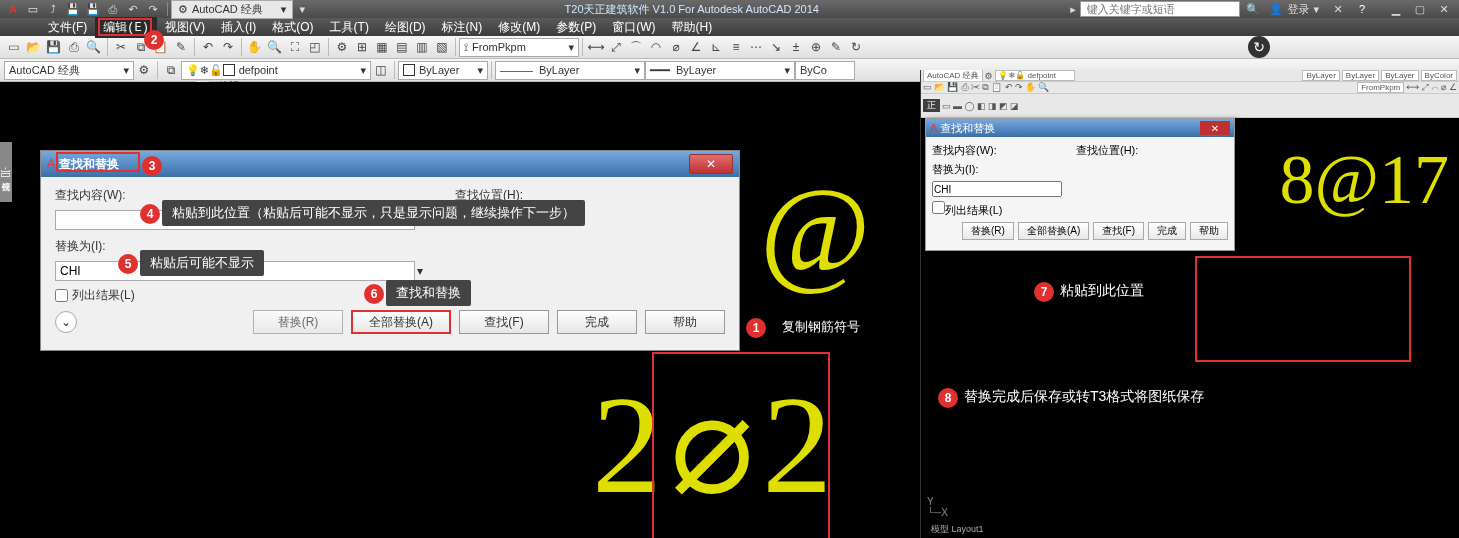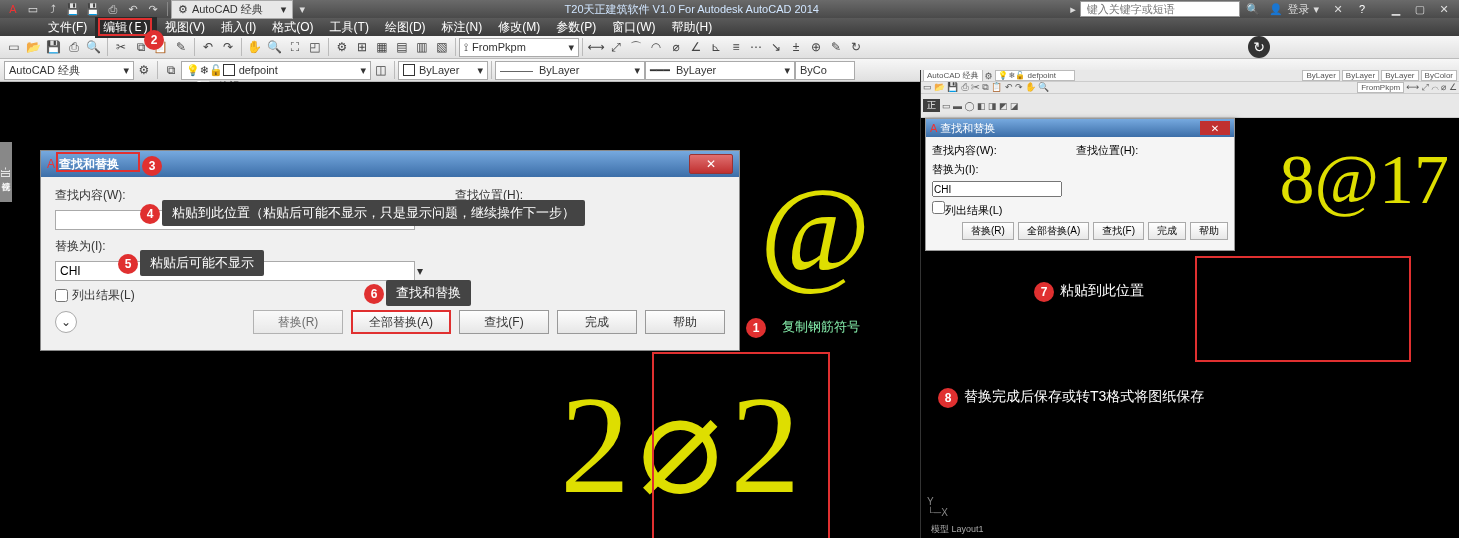--- a/index.html
+++ b/index.html
@@ -311,21 +311,21 @@
 </div>
 
 <div style="height:14px;background:#d8d8d8;display:flex;align-items:center;font-size:10px;color:#333;padding-left:4px">
   <span style="background:#fff;border:1px solid #aaa;padding:0 6px">Drawing1.dwg</span>
   <span style="background:#eee;border:1px solid #aaa;padding:0 6px;margin-left:110px">A2#厂房结构(发送...</span>
 </div>
 
 <div class="work-area">
   <div style="position:absolute;left:0;top:60px;width:12px;height:60px;background:#888;writing-mode:vertical-rl;font-size:9px;color:#fff;text-align:center">-][俯视]</div>
 
-  <div class="cad-text" style="left:560px;top:280px;font-size:140px;letter-spacing:8px">2⌀2</div>
+  <div class="cad-text" style="left:592px;top:280px;font-size:140px;letter-spacing:8px">2⌀2</div>
 
   <div class="red-box" style="left:652px;top:270px;width:178px;height:190px"></div>
 
   <div class="cad-text" style="left:760px;top:80px;font-size:120px">@</div>
 </div>
 
 <div class="dialog" style="left:40px;top:150px;width:700px">
   <div class="titlebar red-hi">
     <span style="color:#e33;margin-right:4px">A</span>
     <span class="title-txt">查找和替换</span>
@@ -370,21 +370,21 @@
 
 <div class="callout-num" style="left:144px;top:30px">2</div>
 <div class="callout-num" style="left:142px;top:156px">3</div>
 <div class="callout-num" style="left:140px;top:204px">4</div>
 <div class="callout-tip" style="left:162px;top:200px">粘贴到此位置（粘贴后可能不显示，只是显示问题，继续操作下一步）</div>
 <div class="callout-num" style="left:118px;top:254px">5</div>
 <div class="callout-tip" style="left:140px;top:250px">粘贴后可能不显示</div>
 <div class="callout-num" style="left:364px;top:284px">6</div>
 <div class="callout-tip" style="left:386px;top:280px">查找和替换</div>
 <div class="callout-num" style="left:746px;top:318px">1</div>
-<div class="callout-tip" style="left:772px;top:314px;background:transparent;color:#86efac">复制钢筋符号</div>
+<div class="callout-tip" style="left:772px;top:314px;background:transparent;color:#ffffff">复制钢筋符号</div>
 
 <div class="screenshot-panel">
   <div class="mini-toolbars">
     <div class="mini-row">
       <span class="mini-combo">AutoCAD 经典</span>
       <span>⚙</span>
       <span class="mini-combo" style="width:80px">💡❄🔓 <span>defpoint</span></span>
       <span style="flex:1"></span>
       <span class="mini-combo">ByLayer</span>
       <span class="mini-combo">ByLayer</span>

